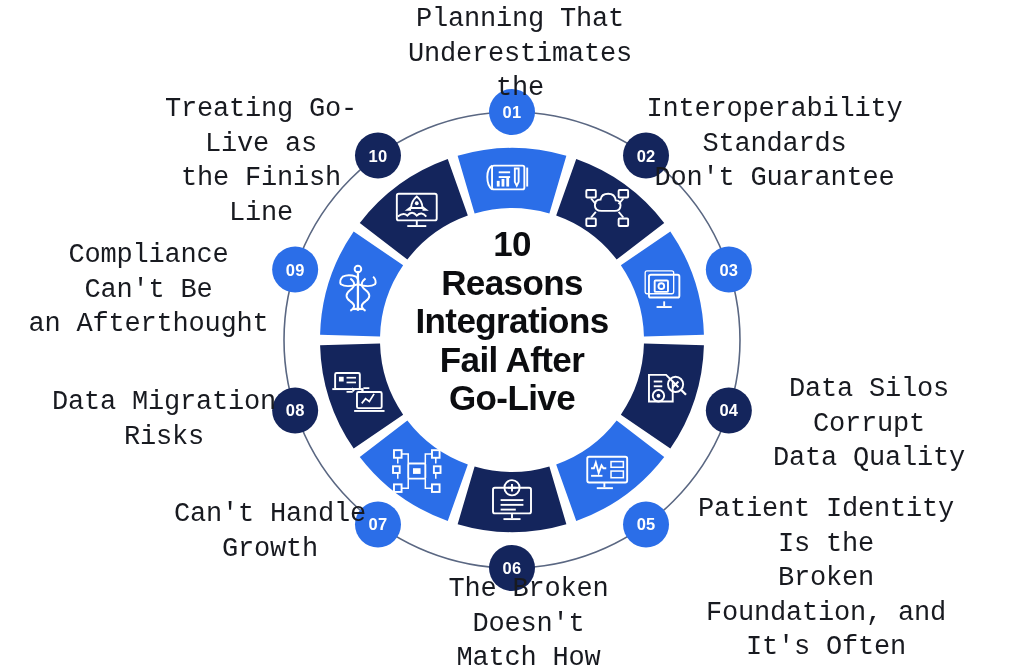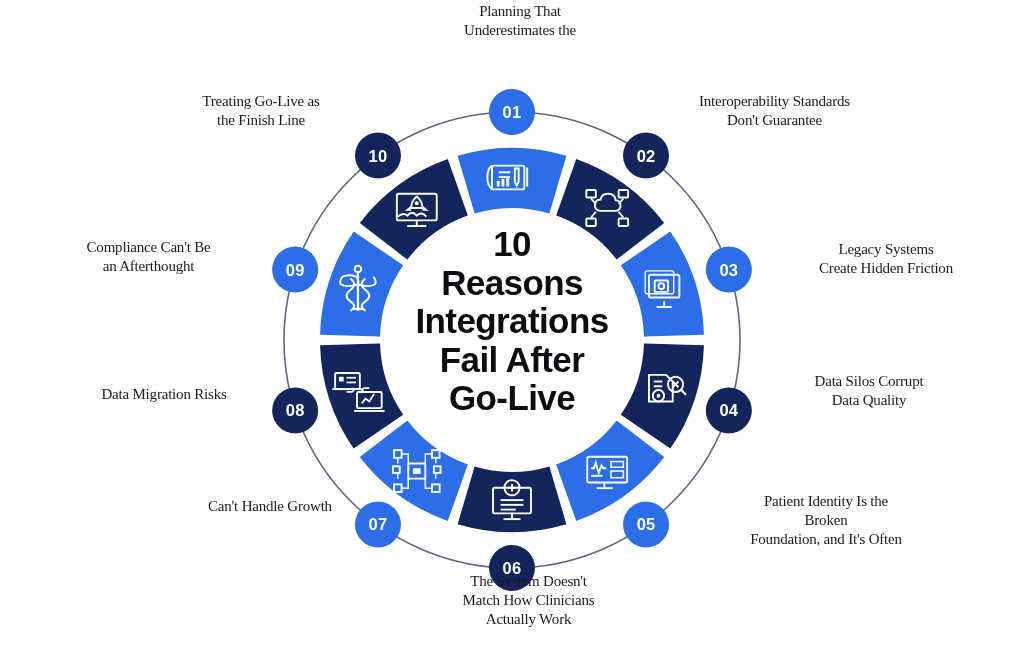--- a/index.html
+++ b/index.html
@@ -35,25 +35,25 @@
     text-align: center;
     font-weight: bold;
     font-size: 35px;
     line-height: 1.10;
     letter-spacing: -0.6px;
     color: #0c0d10;
     font-family: "Liberation Sans", sans-serif;
   }
   .label {
     position: absolute;
-    font-size: 15px;
+    font-size: 27px;
     line-height: 1.28;
     color: #181a20;
     letter-spacing: -0.2px;
-    font-family: Liberation Serif, serif;
+    font-family: Liberation Mono, monospace;
   }
   .label.ta-center { text-align: center; }
 
   
   .lb-01 { left: 400px; top: 2px;   width: 240px; }
   .lb-02 { left: 612px; top: 92px;  width: 325px; }
   .lb-03 { left: 752px; top: 240px; width: 268px; }
   .lb-04 { left: 744px; top: 372px; width: 250px; }
   .lb-05 { left: 676px; top: 492px; width: 300px; }
   .lb-06 { left: 396px; top: 572px; width: 265px; }
@@ -286,38 +286,34 @@
   <div class="label ta-center lb-01">
     <div>Planning That</div>
     <div>Underestimates the</div>
   </div>
 
   <div class="label ta-center lb-02">
     <div>Interoperability Standards</div>
     <div>Don't Guarantee</div>
   </div>
 
-  <div class="label ta-center lb-03">
-    <div>Legacy Systems</div>
-    <div>Create Hidden Friction</div>
-  </div>
 
   <div class="label ta-center lb-04">
     <div>Data Silos Corrupt</div>
     <div>Data Quality</div>
   </div>
 
   <div class="label ta-center lb-05">
     <div>Patient Identity Is the</div>
     <div>Broken</div>
     <div>Foundation, and It's Often</div>
   </div>
 
   <div class="label ta-center lb-06">
-    <div>The System Doesn't</div>
+    <div>The Broken Doesn't</div>
     <div>Match How Clinicians</div>
     <div>Actually Work</div>
   </div>
 
   <div class="label ta-center lb-07">
     <div>Can't Handle Growth</div>
   </div>
 
   <div class="label ta-center lb-08">
     <div>Data Migration Risks</div>

